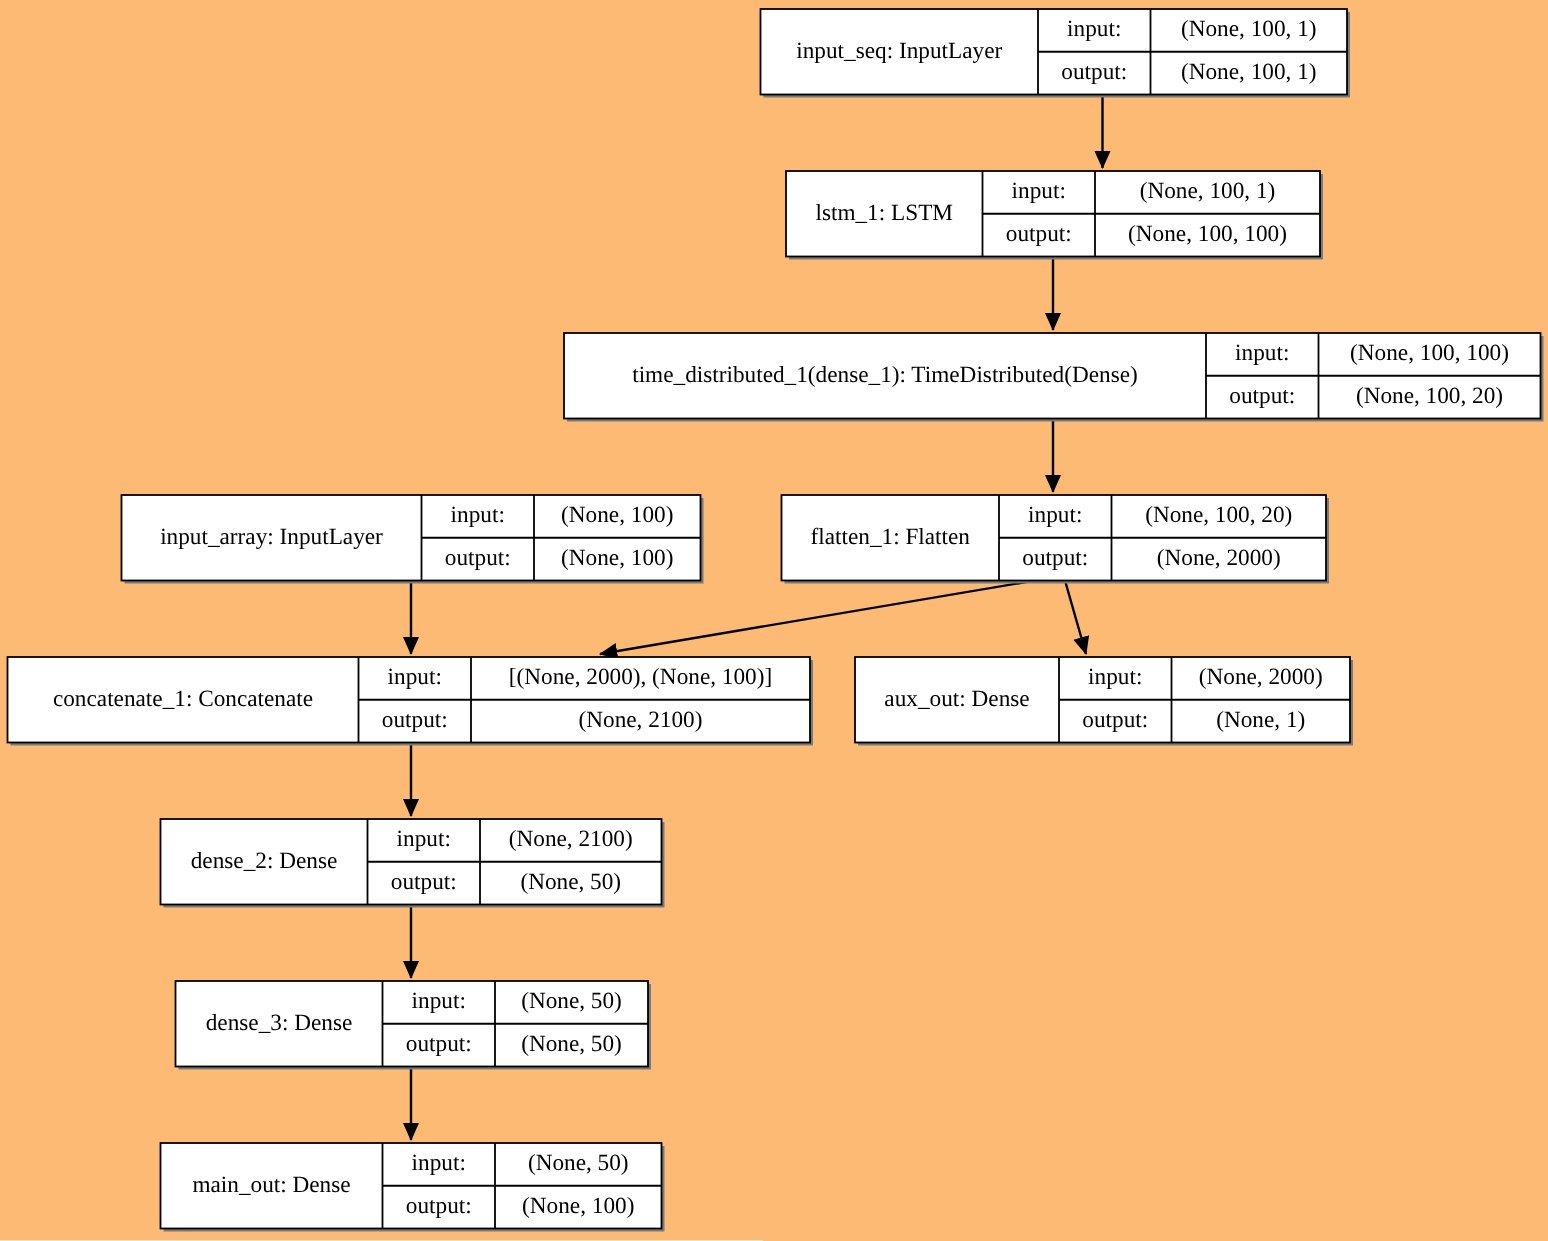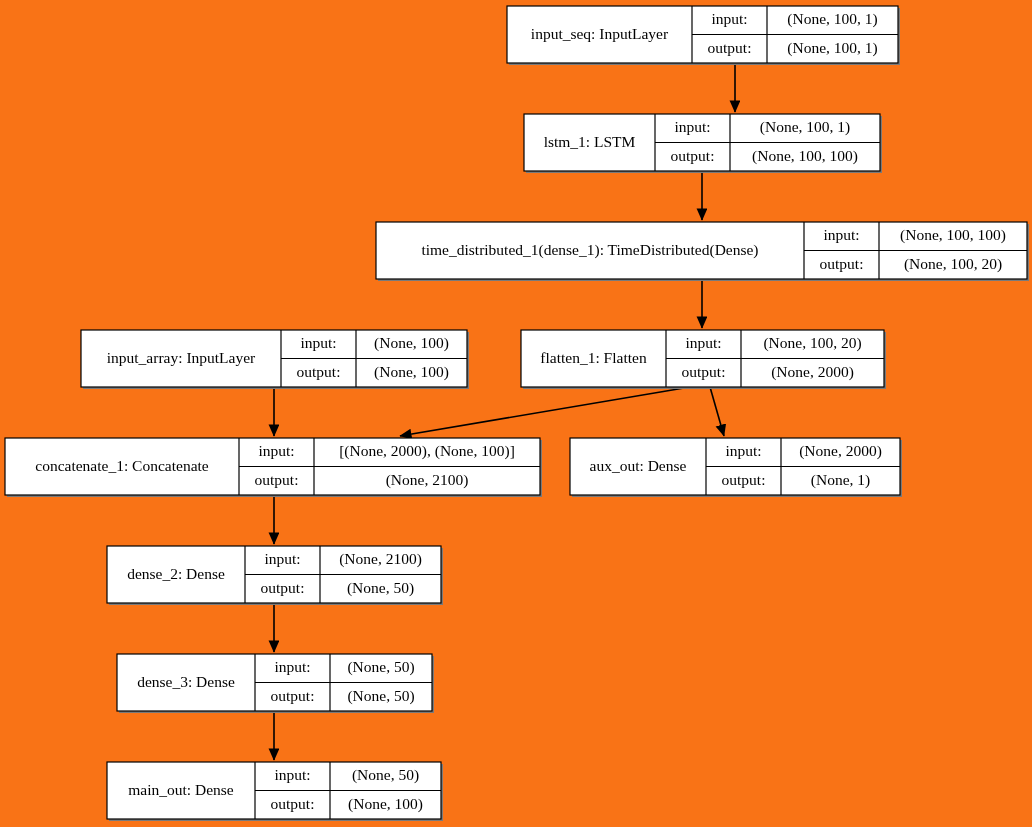--- a/index.html
+++ b/index.html
@@ -4,21 +4,21 @@
 <style>
   html, body {
     margin: 0;
     padding: 0;
     background: #ffffff;
   }
   #canvas {
     position: relative;
     width: 1032px;
     height: 827px;
-    background: #f97316;
+    background: #fdba74;
     font-family: "Liberation Serif", "DejaVu Serif", serif;
   }
   svg#graph {
     position: absolute;
     top: 0;
     left: 0;
     width: 1032px;
     height: 827px;
     overflow: visible;
   }

